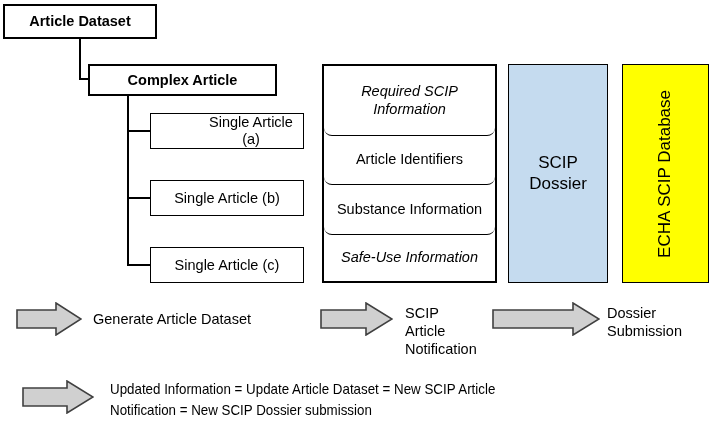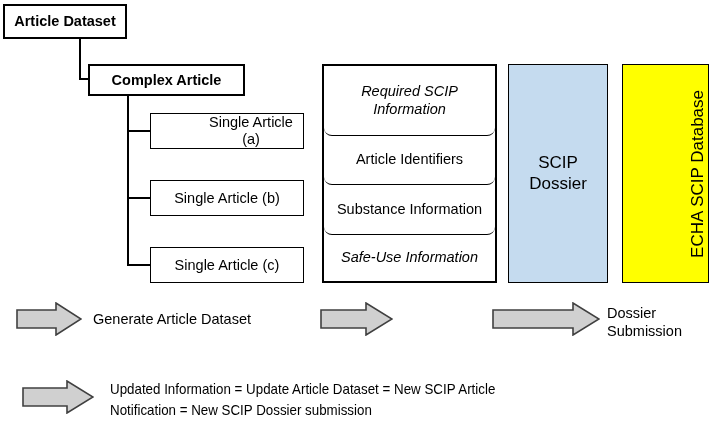--- a/index.html
+++ b/index.html
@@ -25,22 +25,22 @@
     display: flex;
     align-items: center;
     justify-content: center;
     text-align: center;
     color: #000000;
     line-height: 1.15;
   }
   .box.bold   { font-weight: bold; }
 
   
-  .tree-root   { left: 3px;   top: 4px;   width: 124px; height: 35px; font-size: 14.5px; }
-  .tree-node   { left: 88px;  top: 64px;  width: 157px; height: 32px; font-size: 14.5px; }
+  .tree-root   { left: 3px;   top: 4px;   width: 154px; height: 35px; font-size: 14.5px; }
+  .tree-node   { left: 88px;  top: 64px;  width: 189px; height: 32px; font-size: 14.5px; }
   .leaf        { left: 150px; width: 154px; height: 36px; font-size: 14.5px; border-width: 1.5px; }
   .leaf-a      { top: 113px; padding-left: 48px; }
   .leaf-b      { top: 180px; }
   .leaf-c      { top: 247px; }
 
   
   .line {
     position: absolute;
     background: #000000;
   }
@@ -77,21 +77,21 @@
   .scip-row.r2 { flex: 0 0 50px; }
   .scip-row.r3 { flex: 1 1 auto; }
 
   
   .colorbox {
     position: absolute;
     box-sizing: border-box;
     border: 1.5px solid #000000;
     display: flex;
     align-items: center;
-    justify-content: flex-end;
+    justify-content: center;
     text-align: center;
     font-size: 17px;
     line-height: 1.2;
     color: #000000;
   }
   .dossier-box {
     left: 508px; top: 64px; width: 100px; height: 219px;
     background: #c5dbef;
   }
   .echa-box {
@@ -169,20 +169,21 @@
   </div>
 
   <svg class="arrow" style="left:16px; top:302px;" width="66" height="34" viewBox="0 0 66 34">
     <polygon points="1,8 40,8 40,1 65,17 40,33 40,26 1,26" fill="#d0d0d0" stroke="#404040" stroke-width="1.6" stroke-linejoin="miter"></polygon>
   </svg>
   <div class="caption cap1">Generate Article Dataset</div>
 
   <svg class="arrow" style="left:320px; top:302px;" width="73" height="34" viewBox="0 0 73 34">
     <polygon points="1,8 46,8 46,1 72,17 46,33 46,26 1,26" fill="#d0d0d0" stroke="#404040" stroke-width="1.6" stroke-linejoin="miter"></polygon>
   </svg>
+  <div class="caption cap2">SCIP<br>Article<br>Notification</div>
 
   <svg class="arrow" style="left:492px; top:302px;" width="108" height="34" viewBox="0 0 108 34">
     <polygon points="1,8 81,8 81,1 107,17 81,33 81,26 1,26" fill="#d0d0d0" stroke="#404040" stroke-width="1.6" stroke-linejoin="miter"></polygon>
   </svg>
   <div class="caption cap3">Dossier<br>Submission</div>
 
   <svg class="arrow" style="left:22px; top:380px;" width="72" height="34" viewBox="0 0 72 34">
     <polygon points="1,8 45,8 45,1 71,17 45,33 45,26 1,26" fill="#d0d0d0" stroke="#404040" stroke-width="1.6" stroke-linejoin="miter"></polygon>
   </svg>
   <div class="caption cap4">Updated Information = Update Article Dataset = New SCIP Article

